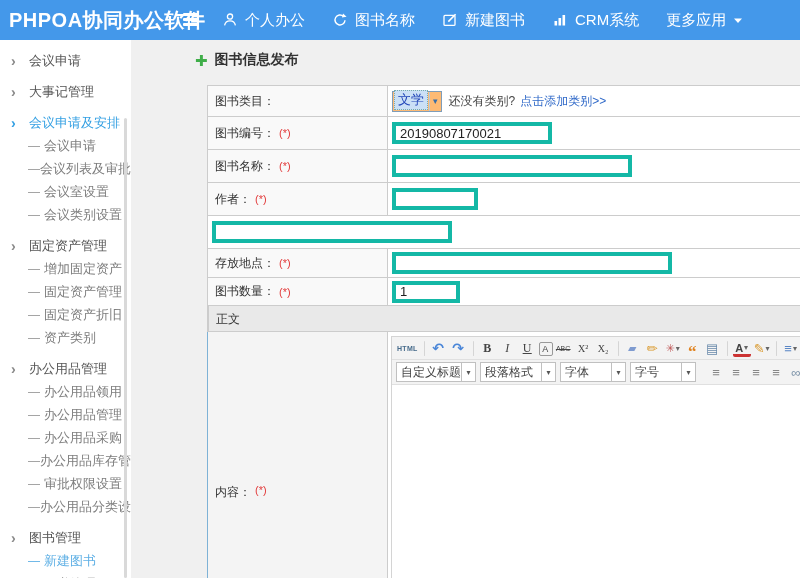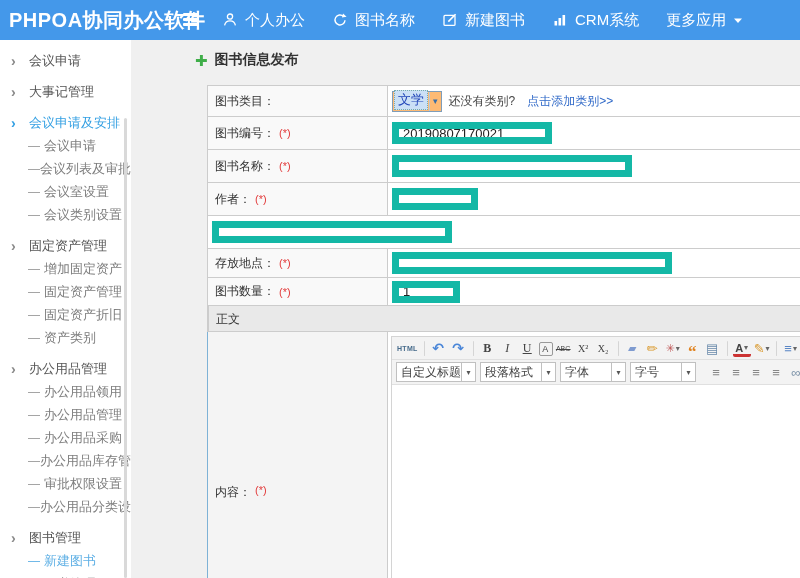--- a/index.html
+++ b/index.html
@@ -38,29 +38,29 @@
   .form-table { position:absolute; left:76px; top:45px; width:1100px; background:#fff;
                 border-top:1px solid #ccc; font-size:12px; color:#333; }
   .ft-top { border-left:1px solid #ccc; }
   .ft-row { display:flex; align-items:stretch; border-bottom:1px solid #ccc; }
   .cell { display:flex; align-items:center; }
   .cell.label { width:180px; background:#f9f9f9; border-right:1px solid #ccc; padding-left:7px; flex:none; }
   .cell.input { flex:1; background:#fff; padding-left:4px; }
   .req { color:#e23b3b; margin-left:4px; font-size:11px; }
   .h31{height:31px} .h33{height:33px} .h29{height:29px} .h28{height:28px}
 
-  .txt { border:7px solid #14b8a6; height:22px; font-size:13px; padding:1px 4px; color:#222;
+  .txt { border:4px solid #14b8a6; height:22px; font-size:13px; padding:1px 4px; color:#222;
          font-family:"Liberation Sans","DejaVu Sans",sans-serif; background:#fff; }
   .w160{width:160px} .w240{width:240px} .w86{width:86px} .w280{width:280px} .w68{width:68px}
 
   .cat-select { display:inline-flex; align-items:flex-end; border:1px solid #7f9db9; height:21px; background:#fdba74; cursor:pointer; }
   .cat-sel-text { background:#cbe0f6; color:#2145b8; font-size:13px; padding:0 3px; margin:1px; border:1px dotted #7aa; }
   .cat-sel-arrow { color:#3a6ea5; font-size:9px; padding:0 3px; border-left:1px solid #b7c9da; height:100%; display:flex; align-items:center; }
   .cat-note { color:#444; margin-left:7px; }
-  .cat-link { color:#2e68c8; margin-left:12px; cursor:pointer; text-decoration:none; }
+  .cat-link { color:#2e68c8; margin-left:5px; cursor:pointer; text-decoration:none; }
   .qty-hint { color:#555; margin-left:16px; }
 
   .section-bar { height:26px; line-height:26px; background:#e9e9e9; border-bottom:1px solid #ccc;
                  border-left:1px solid #ccc; padding-left:7px; color:#333; }
 
   .ft-bottom { display:flex; border-left:1px solid #7eb2d6; }
   .cell.content-label { width:180px; flex:none; background:#f4f4f4; border-right:1px solid #ccc;
                         padding:152px 0 0 7px; align-items:flex-start; height:320px; }
   .cell.editor-cell { flex:1; background:#fff; padding:4px 0 0 3px; align-items:flex-start; }
 

